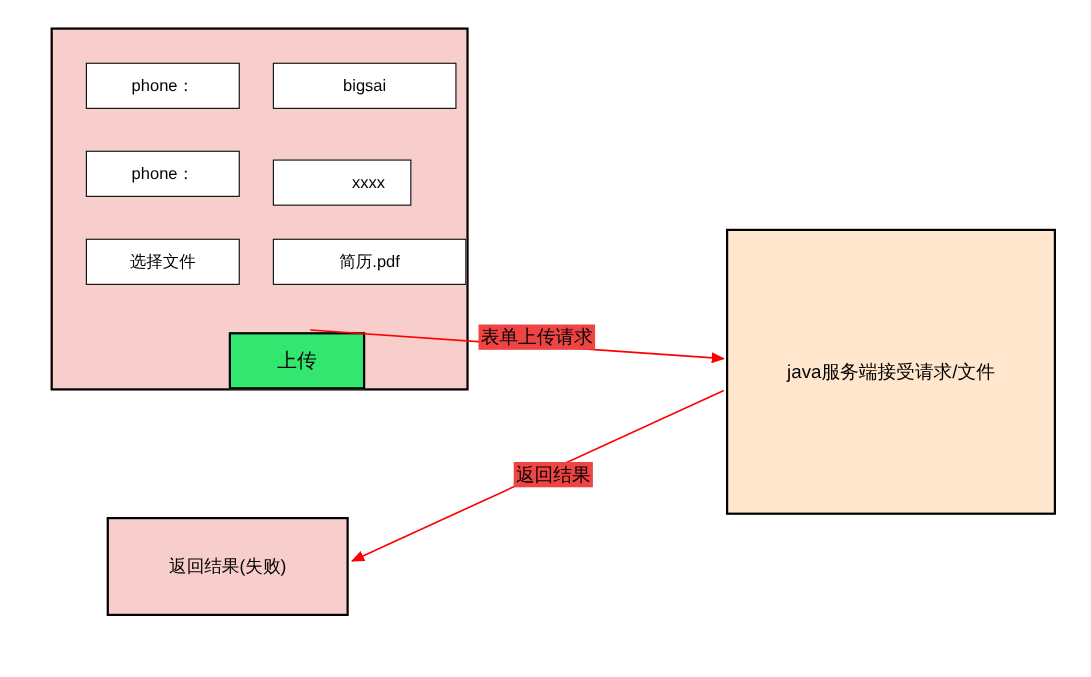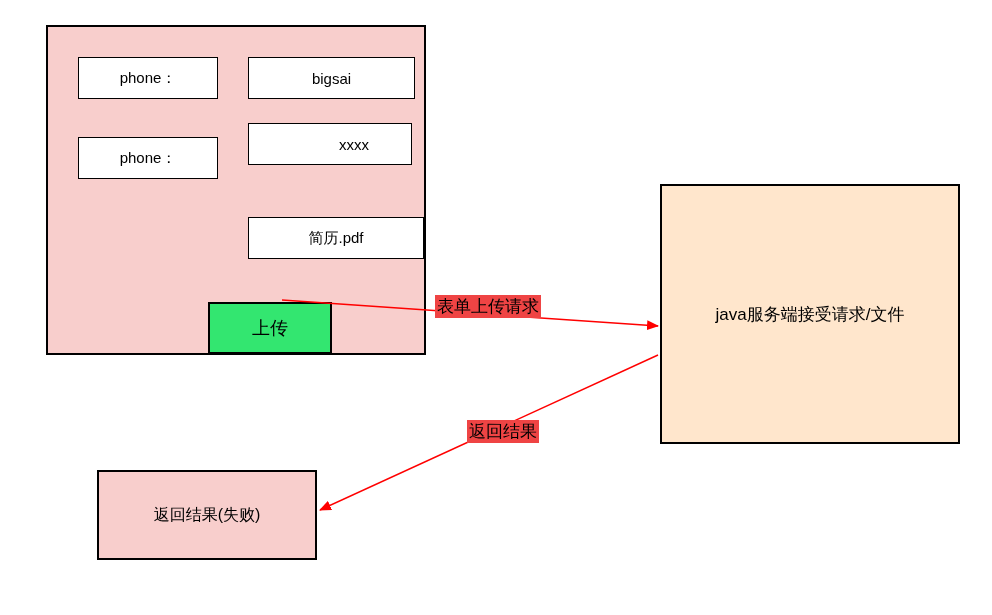--- a/index.html
+++ b/index.html
@@ -48,21 +48,21 @@
     height: 48px;
     background: #33e670;
     border: 2px solid #000;
     display: flex;
     align-items: center;
     justify-content: center;
     font-size: 18px;
   }
   .server-box {
     left: 660px;
-    top: 184px;
+    top: 208px;
     width: 300px;
     height: 260px;
     background: #ffe6cc;
     font-size: 17px;
   }
   .result-box {
     left: 97px;
     top: 470px;
     width: 220px;
     height: 90px;
@@ -95,24 +95,27 @@
     <div class="form-field" style="left:30px; top:30px; width:140px;">
       <span>phone：</span>
     </div>
     <div class="form-field" style="left:200px; top:30px; width:167px;">
       <span>bigsai</span>
     </div>
 
     <div class="form-field" style="left:30px; top:110px; width:140px;">
       <span>phone：</span>
     </div>
-    <div class="form-field" style="left:200px; top:96px; width:164px;padding-left:48px;">
+    <div class="form-field" style="left:200px; top:118px; width:126px;padding-left:48px;">
       <span>xxxx</span>
     </div>
 
+    <div class="form-field" style="left:30px; top:190px; width:140px;">
+      <span>选择文件</span>
+    </div>
     <div class="form-field" style="left:200px; top:190px; width:176px;">
       <span>简历.pdf</span>
     </div>
 
     <div class="upload-btn">
       <span>上传</span>
     </div>
   </div>
 
   <div class="box server-box">

